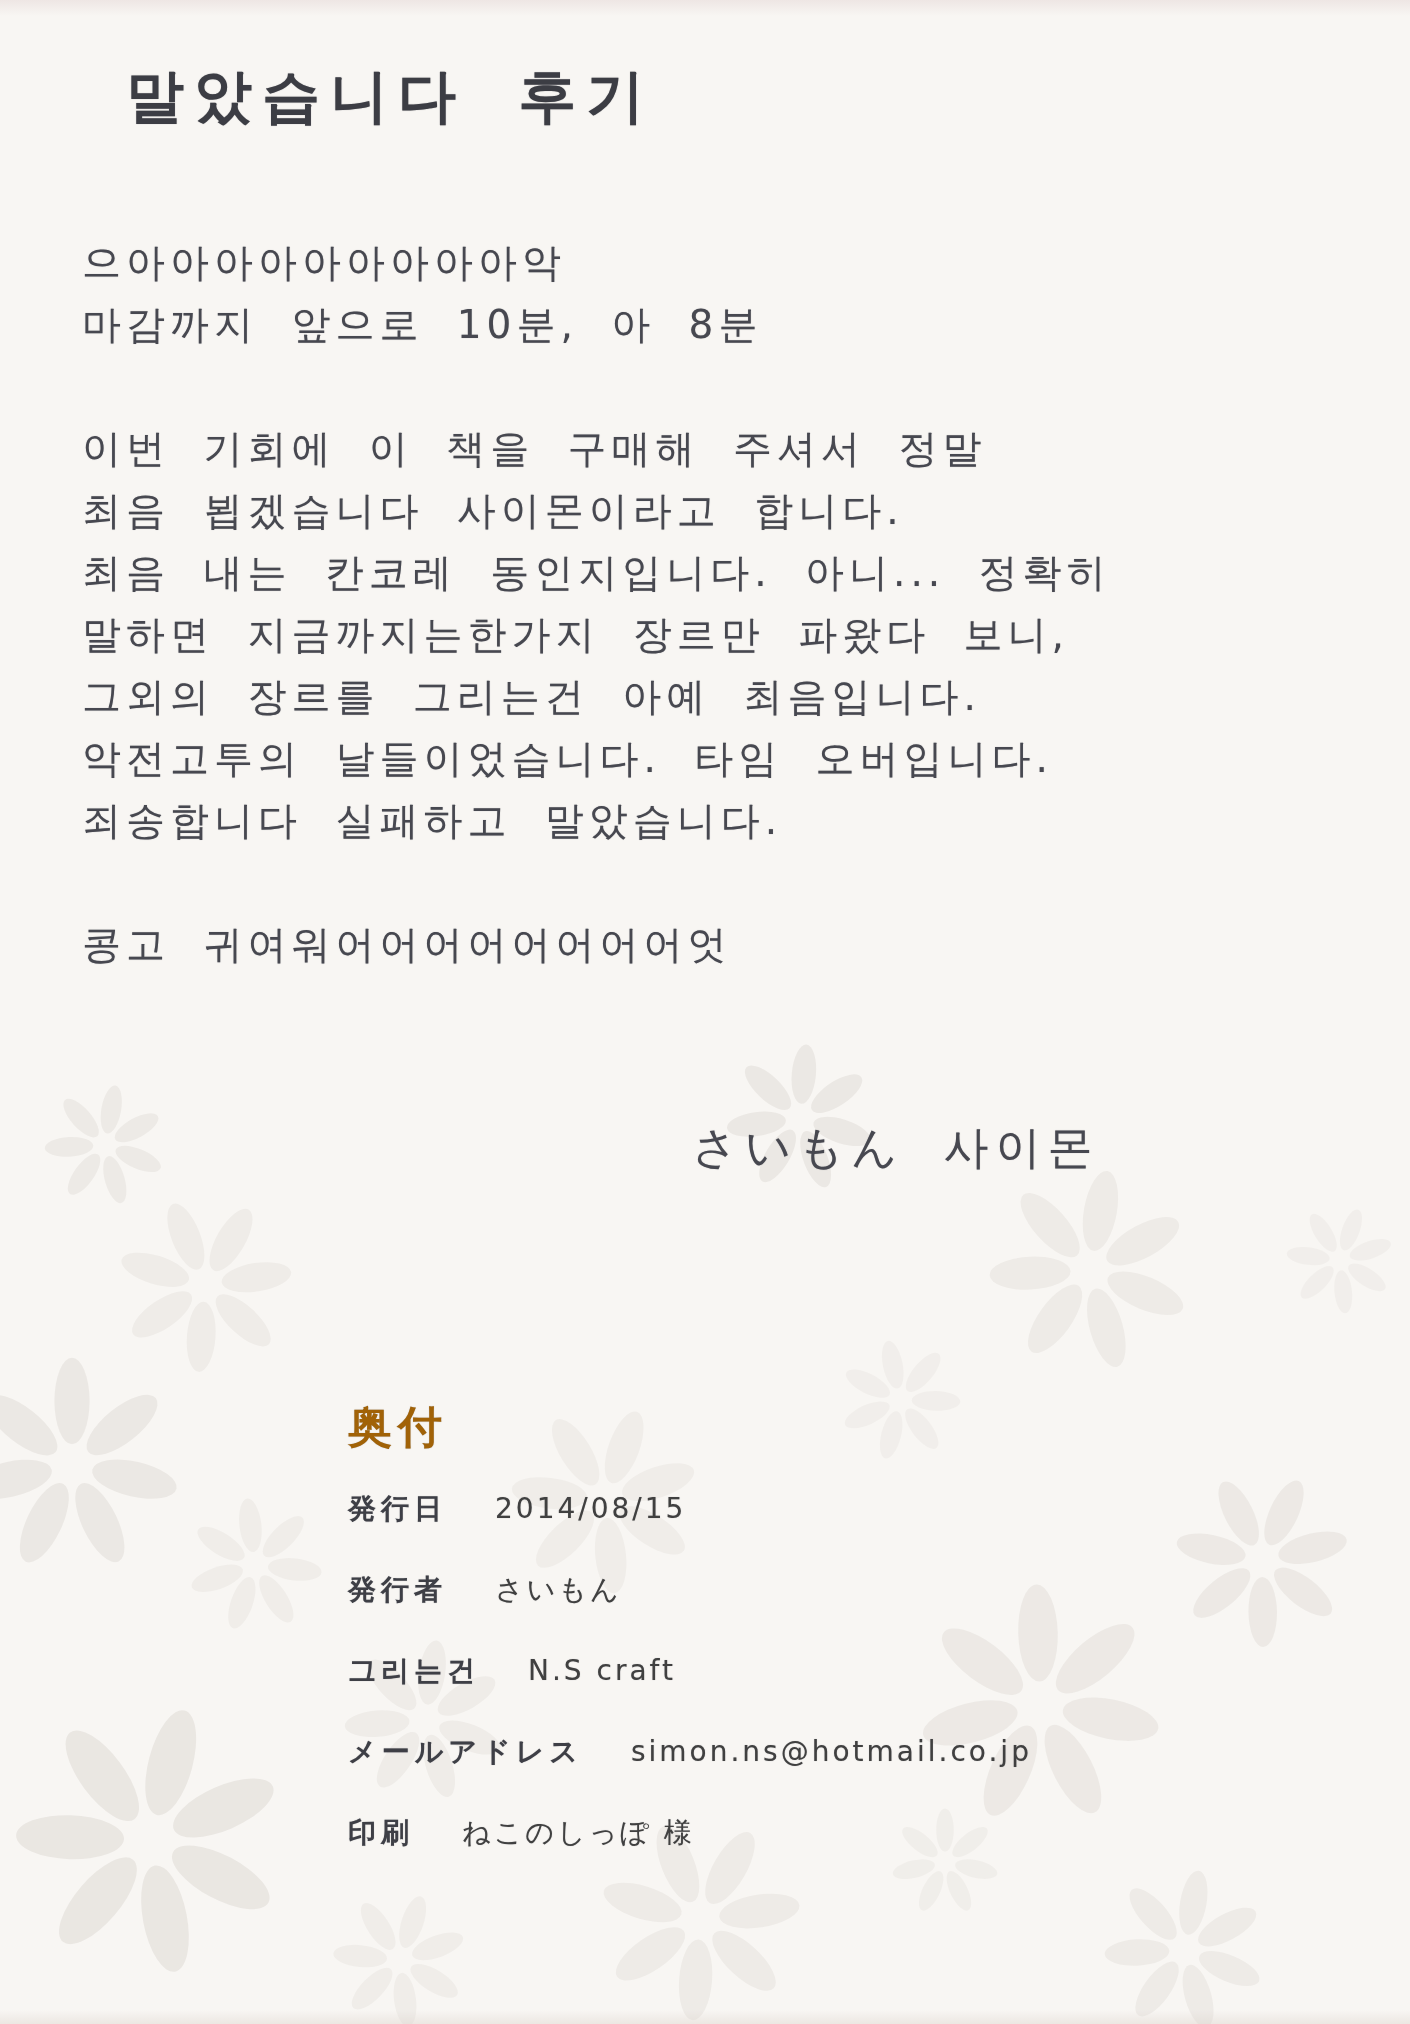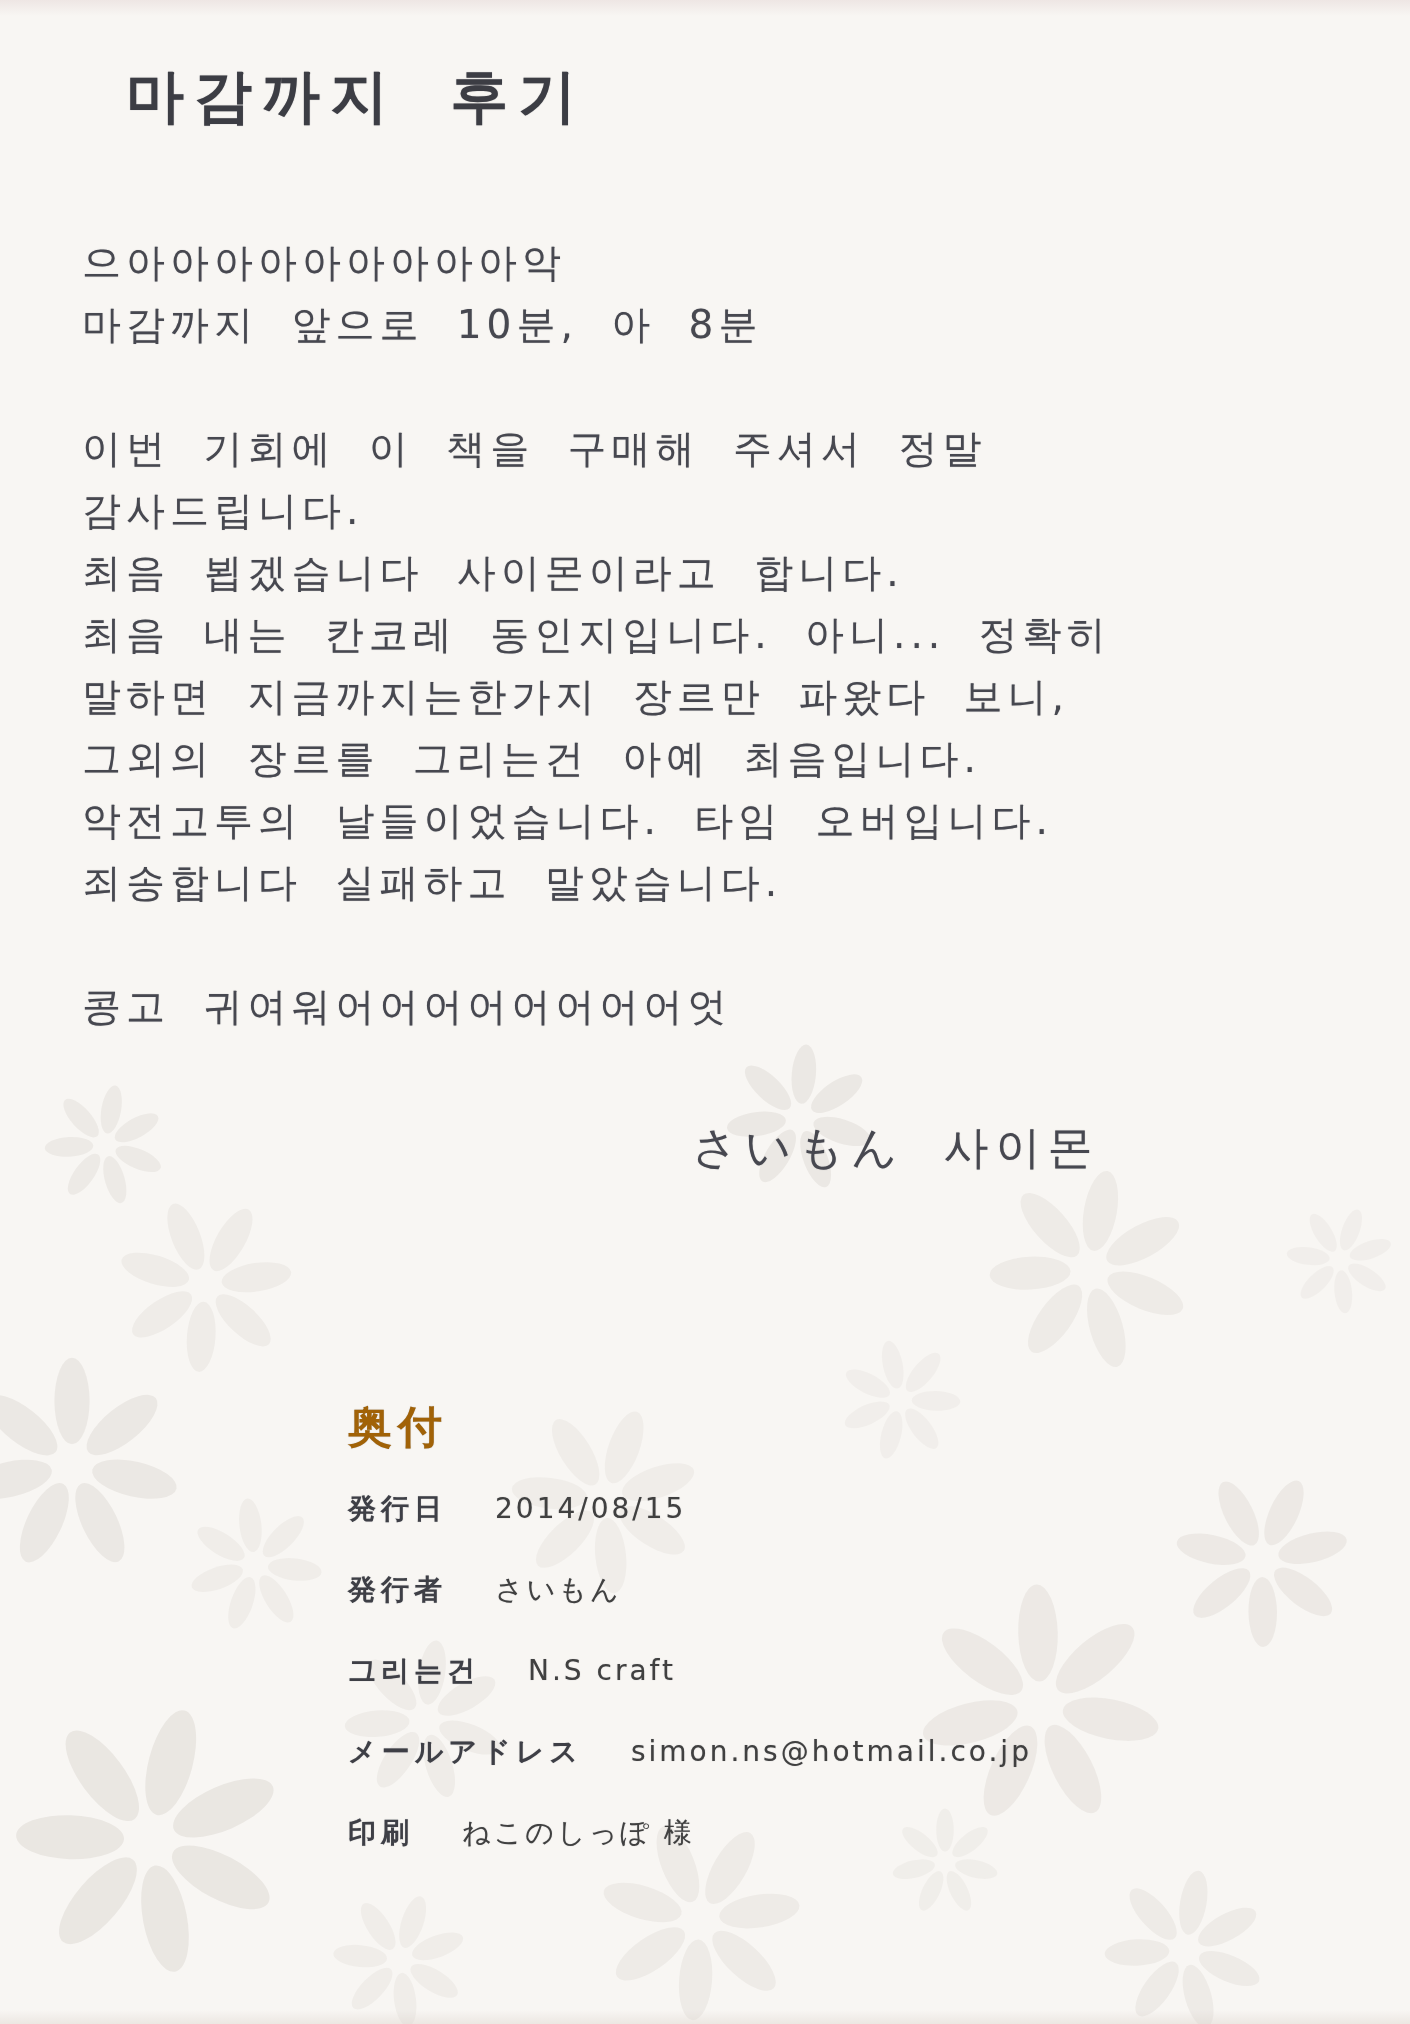--- a/index.html
+++ b/index.html
@@ -131,28 +131,27 @@
   <use href="#flower" transform="translate(1090,1270) rotate(10) scale(1.5)" opacity="0.3"></use>
   <use href="#flower" transform="translate(1340,1260) rotate(20) scale(0.8)" opacity="0.2"></use>
   <use href="#flower" transform="translate(1262,1560) rotate(25) scale(1.3)" opacity="0.34"></use>
   <use href="#flower" transform="translate(1040,1705) rotate(50) scale(1.8)" opacity="0.34"></use>
   <use href="#flower" transform="translate(700,1920) rotate(30) scale(1.5)" opacity="0.3"></use>
   <use href="#flower" transform="translate(1185,1950) rotate(10) scale(1.2)" opacity="0.3"></use>
   <use href="#flower" transform="translate(400,1960) rotate(70) scale(1.0)" opacity="0.24"></use>
   <use href="#flower" transform="translate(945,1862) rotate(0) scale(0.8)" opacity="0.22"></use>
 </svg>
 
-<div class="page-title">마감까지 후기</div>
+<div class="page-title">말았습니다 후기</div>
 
 <div class="body-text">
   <div class="body-line">으아아아아아아아아아악</div>
   <div class="body-line">마감까지 앞으로 10분, 아 8분</div>
   <div class="body-line"></div>
   <div class="body-line">이번 기회에 이 책을 구매해 주셔서 정말</div>
-  <div class="body-line">감사드립니다.</div>
   <div class="body-line">최음 뵙겠습니다 사이몬이라고 합니다.</div>
   <div class="body-line">최음 내는 칸코레 동인지입니다. 아니... 정확히</div>
   <div class="body-line">말하면 지금까지는한가지 장르만 파왔다 보니,</div>
   <div class="body-line">그외의 장르를 그리는건 아예 최음입니다.</div>
   <div class="body-line">악전고투의 날들이었습니다. 타임 오버입니다.</div>
   <div class="body-line">죄송합니다 실패하고 말았습니다.</div>
   <div class="body-line"></div>
   <div class="body-line">콩고 귀여워어어어어어어어어엇</div>
 </div>
 

